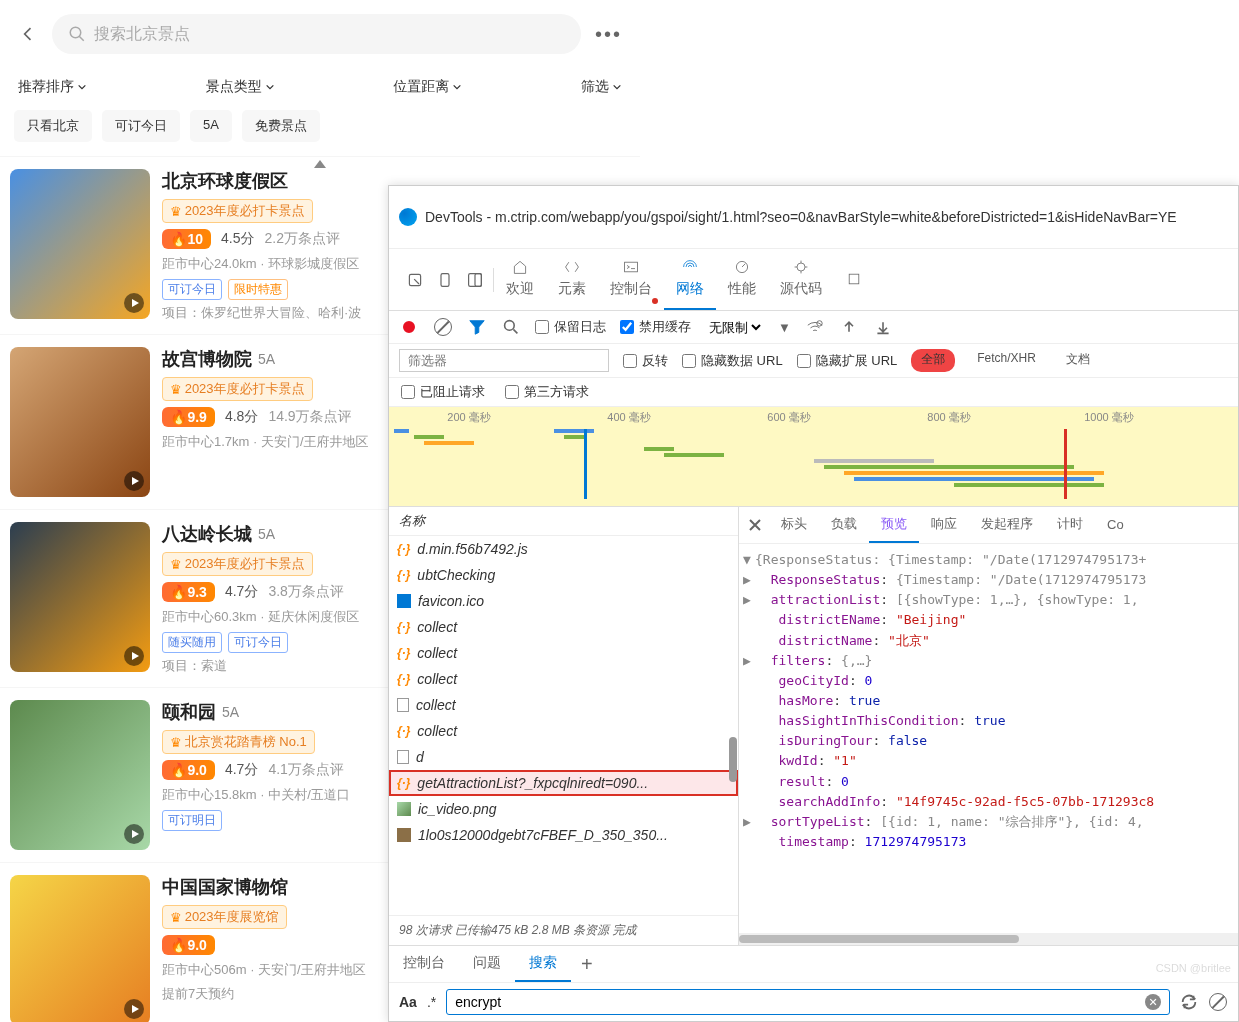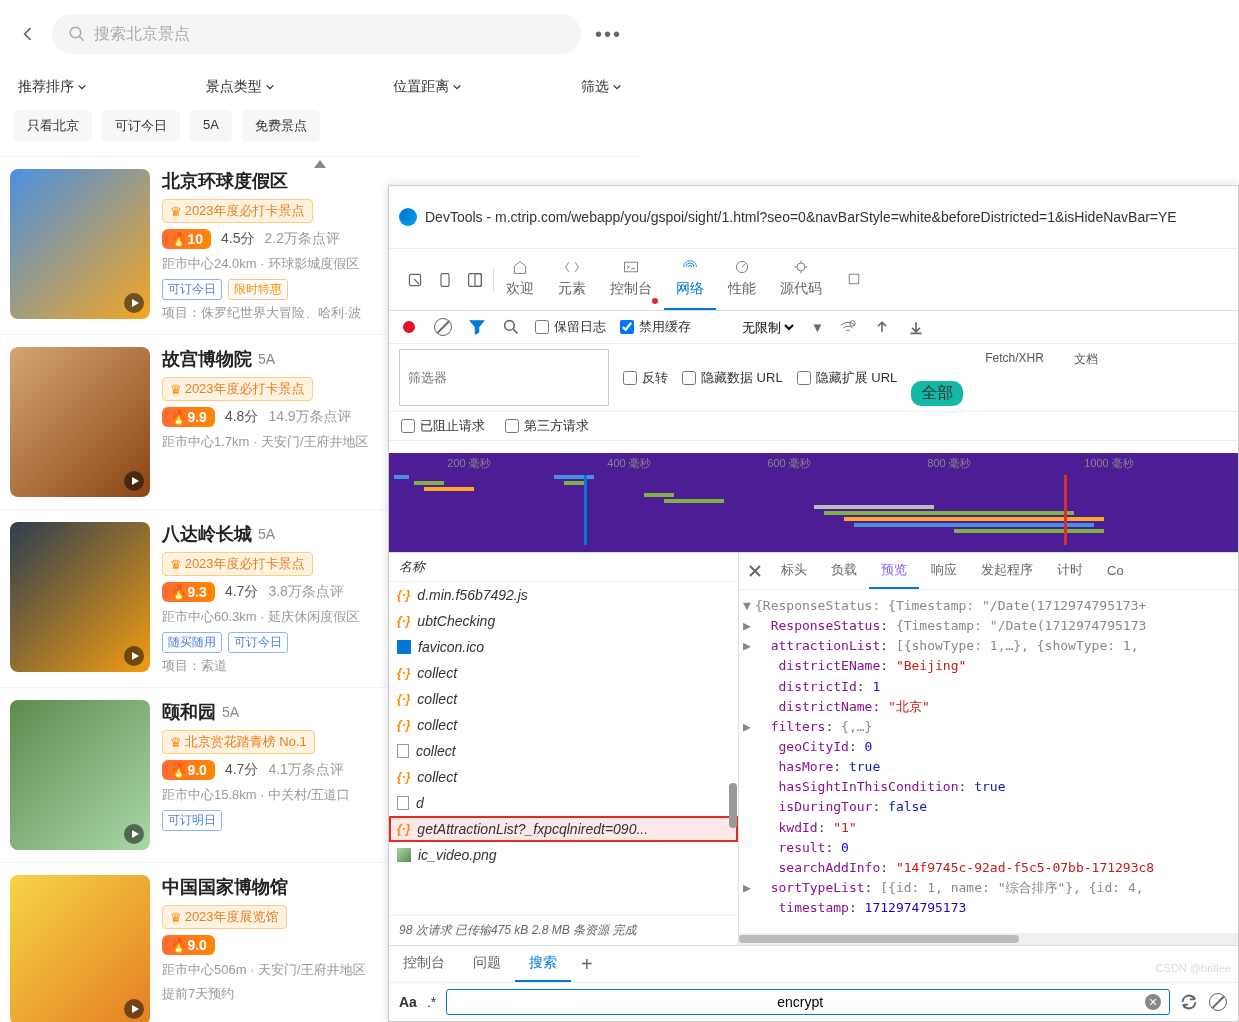--- a/index.html
+++ b/index.html
@@ -51,27 +51,27 @@
 .dt-smbtn { width: 24px; height: 24px; display: flex; align-items: center; justify-content: center; }
 .dt-smbtn svg { width: 16px; height: 16px; stroke: #666; fill: none; stroke-width: 1.5; }
 .dt-toolbar { display: flex; align-items: center; padding: 6px 10px; gap: 14px; border-bottom: 1px solid #eee; font-size: 13px; }
 .tb-btn { width: 20px; height: 20px; display: flex; align-items: center; justify-content: center; }
 .rec { width: 12px; height: 12px; border: 2px solid #e81123; border-radius: 50%; background: #e81123; }
 .noban { width: 18px; height: 18px; border: 1.5px solid #666; border-radius: 50%; position: relative; }
 .noban::after { content: ''; position: absolute; width: 100%; height: 1.5px; background: #666; top: 50%; left: 0; transform: translateY(-50%) rotate(-45deg); }
 .funnel { stroke: #0078d4; }
 .cb { display: flex; align-items: center; gap: 5px; }
 .cb input { width: 14px; height: 14px; }
-.sel { border: none; background: transparent; font-family: inherit; font-size: 13px; margin-left: 33px; }
+.sel { border: none; background: transparent; font-family: inherit; font-size: 13px; }
 .filtrow { display: flex; padding: 5px 10px; gap: 14px; border-bottom: 1px solid #eee; font-size: 13px; }
 .filtinput { flex: 0 0 210px; border: 1px solid #ccc; padding: 3px 8px; font-family: inherit; font-size: 13px; color: #999; background: #fff; }
-.pillbtn { background: #14b8a6; border-radius: 10px; padding: 2px 10px; font-size: 16px; margin-top: 32px; }
+.pillbtn { background: #ef4444; border-radius: 10px; padding: 2px 10px; font-size: 12px; }
 .txtbtn { font-size: 12px; color: #555; padding: 2px 8px; }
 .blkrow { display: flex; gap: 20px; padding: 5px 12px; border-bottom: 1px solid #eee; font-size: 13px; }
-.waterfall { height: 100px; border-bottom: 1px solid #ddd; position: relative; background: #4c1d95; margin-top: 12px; }
+.waterfall { height: 100px; border-bottom: 1px solid #ddd; position: relative; background: #fef9c3; }
 .wf-ticks { display: flex; font-size: 11px; color: #888; padding: 3px 0; }
 .wf-tick { width: 160px; text-align: center; }
 .wf-bars { position: absolute; top: 22px; left: 5px; right: 5px; bottom: 5px; }
 .wf-bar { position: absolute; height: 4px; }
 .splitpane { flex: 1; display: flex; min-height: 0; }
 .reqlist { width: 350px; border-right: 1px solid #ddd; display: flex; flex-direction: column; position: relative; font-style: italic; }
 .reqhead { padding: 5px 10px; font-size: 13px; border-bottom: 1px solid #eee; }
 .reqitems { flex: 1; overflow: hidden; }
 .reqitem { display: flex; align-items: center; padding: 5px 8px; gap: 7px; font-size: 14px; color: #333; white-space: nowrap; overflow: hidden; }
 .reqitem.hl { outline: 2px solid #d93025; outline-offset: -2px; background: #fde7e9; }
@@ -95,21 +95,21 @@
 .ar { color: #888; display: inline-block; width: 12px; }
 .hscroll { height: 12px; background: #f0f0f0; position: relative; }
 .hscroll::after { content: ''; position: absolute; left: 0; top: 2px; width: 280px; height: 8px; background: #bbb; border-radius: 4px; }
 .bottombar { border-top: 1px solid #ddd; }
 .bb-tabs { display: flex; align-items: center; border-bottom: 1px solid #eee; }
 .bb-tab { padding: 8px 14px; font-size: 14px; color: #666; border-bottom: 2px solid transparent; cursor: pointer; }
 .bb-tab.active { color: #0078d4; border-bottom-color: #0078d4; }
 .plus { font-size: 20px; padding: 4px 10px; color: #666; }
 .searchrow { display: flex; align-items: center; padding: 6px 10px; gap: 10px; font-size: 14px; }
 .srchinput { flex: 1; border: 1px solid #0078d4; border-radius: 3px; padding: 4px 8px; font-family: inherit; font-size: 14px; display: flex; align-items: center; }
-.srchinput input { border: none; outline: none; flex: 1; font-family: inherit; font-size: 14px; text-align: center; }
+.srchinput input { border: none; outline: none; flex: 1; font-family: inherit; font-size: 14px; }
 .clrx { width: 16px; height: 16px; background: #888; border-radius: 50%; color: #fff; display: flex; align-items: center; justify-content: center; font-size: 11px; }
 .upchev { width: 12px; height: 12px; display: inline-block; border-left: 6px solid transparent; border-right: 6px solid transparent; border-bottom: 8px solid #888; }
 .upchev-pos { position: absolute; left: 50%; transform: translateX(-50%); }
 .watermark { position: absolute; right: 8px; bottom: 48px; font-size: 11px; color: rgba(0,0,0,.15); }
 .freebtn { position: absolute; left: 580px; top: 993px; font-size: 13px; color: #666; }
 </style>
 </head>
 <body>
 
 <div class="mobile">
@@ -468,20 +468,24 @@
             <span>d</span>
           </div>
           <div class="reqitem hl">
             <span class="ic-js">{·}</span>
             <span>getAttractionList?_fxpcqlniredt=090...</span>
           </div>
           <div class="reqitem">
             <span class="ic-img" style=""></span>
             <span>ic_video.png</span>
           </div>
+          <div class="reqitem">
+            <span class="ic-img" style="background:#8b6f47"></span>
+            <span>1lo0s12000dgebt7cFBEF_D_350_350...</span>
+          </div>
         </div>
       <div class="scrollthumb"></div>
       <div class="reqfoot">98 次请求  已传输475 kB  2.8 MB 条资源  完成</div>
     </div>
     <div class="preview">
       <div class="prev-tabs">
         <svg class="close-x" viewBox="0 0 16 16">
             <path d="M3 3l10 10M13 3L3 13"></path>
           </svg>
         <span class="prev-tab">标头</span>
@@ -490,21 +494,20 @@
         <span class="prev-tab">响应</span>
         <span class="prev-tab">发起程序</span>
         <span class="prev-tab">计时</span>
         <span class="prev-tab">Co</span>
       </div>
       <div class="jsontree" id="jsontree">
           <div class="jl"><span class="ar">▼</span><span class="g">{ResponseStatus: {Timestamp: "/Date(1712974795173+</span></div>
           <div class="jl"><span class="ar">▶</span>  <span class="k">ResponseStatus</span>: <span class="g">{Timestamp: "/Date(1712974795173</span></div>
           <div class="jl"><span class="ar">▶</span>  <span class="k">attractionList</span>: <span class="g">[{showType: 1,…}, {showType: 1,</span></div>
           <div class="jl"><span class="ar"></span>   <span class="k">districtEName</span>: <span class="s">"Beijing"</span></div>
-          <div class="jl"><span class="ar"></span>   <span class="k">districtId</span>: <span class="n">1</span></div>
           <div class="jl"><span class="ar"></span>   <span class="k">districtName</span>: <span class="s">"北京"</span></div>
           <div class="jl"><span class="ar">▶</span>  <span class="k">filters</span>: <span class="g">{,…}</span></div>
           <div class="jl"><span class="ar"></span>   <span class="k">geoCityId</span>: <span class="n">0</span></div>
           <div class="jl"><span class="ar"></span>   <span class="k">hasMore</span>: <span class="b">true</span></div>
           <div class="jl"><span class="ar"></span>   <span class="k">hasSightInThisCondition</span>: <span class="b">true</span></div>
           <div class="jl"><span class="ar"></span>   <span class="k">isDuringTour</span>: <span class="b">false</span></div>
           <div class="jl"><span class="ar"></span>   <span class="k">kwdId</span>: <span class="s">"1"</span></div>
           <div class="jl"><span class="ar"></span>   <span class="k">result</span>: <span class="n">0</span></div>
           <div class="jl"><span class="ar"></span>   <span class="k">searchAddInfo</span>: <span class="s">"14f9745c-92ad-f5c5-07bb-171293c8</span></div>
           <div class="jl"><span class="ar">▶</span>  <span class="k">sortTypeList</span>: <span class="g">[{id: 1, name: "综合排序"}, {id: 4,</span></div>

